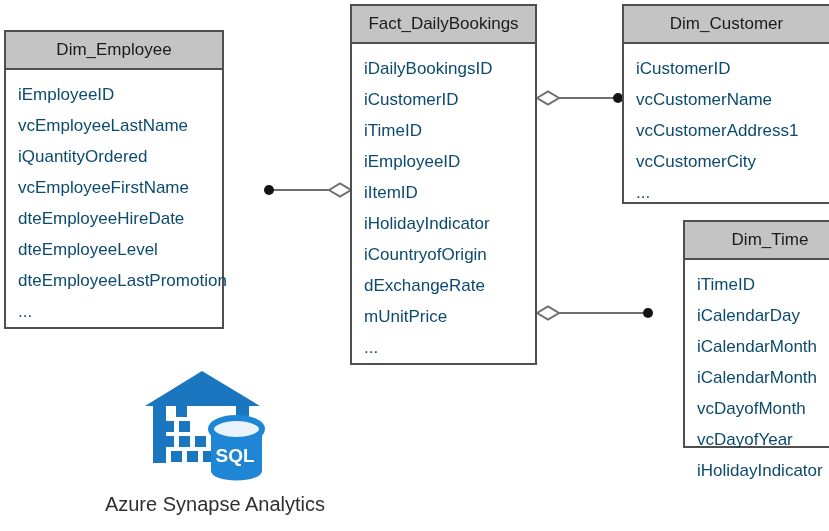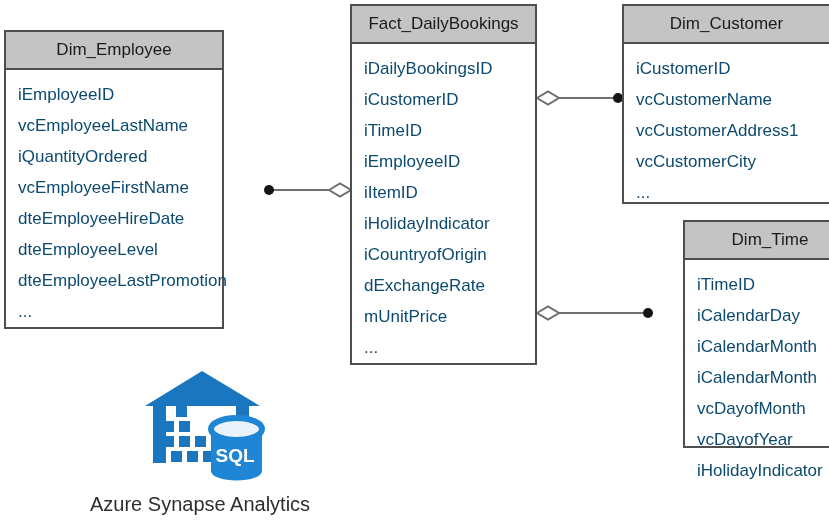--- a/index.html
+++ b/index.html
@@ -63,21 +63,21 @@
     position: absolute;
     left: 140px;
     top: 366px;
     pointer-events: none;
   }
   .logo-label {
     position: absolute;
     left: 90px;
     top: 493px;
     width: 235px;
-    text-align: left;
+    text-align: right;
     font-size: 20px;
     color: #2f2f2f;
     white-space: nowrap;
   }
   .sql-text {
     font-family: "Liberation Sans", sans-serif;
     font-size: 19px;
     font-weight: bold;
     fill: #ffffff;
   }

